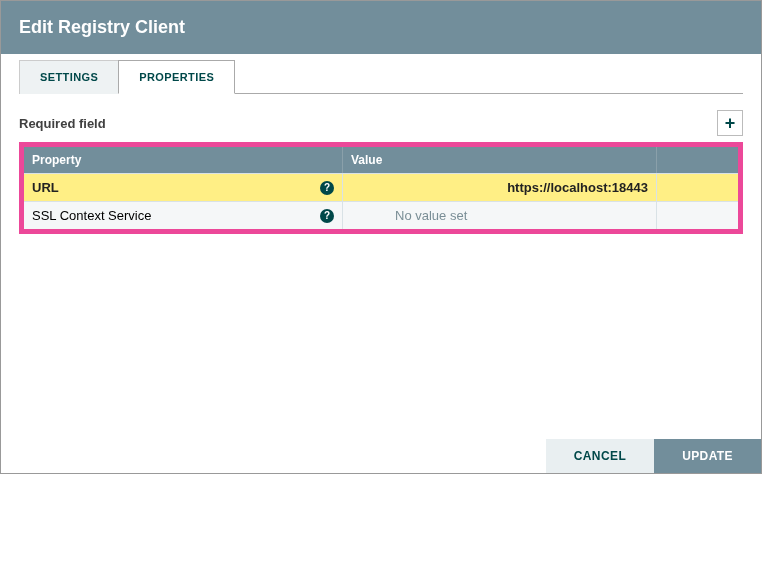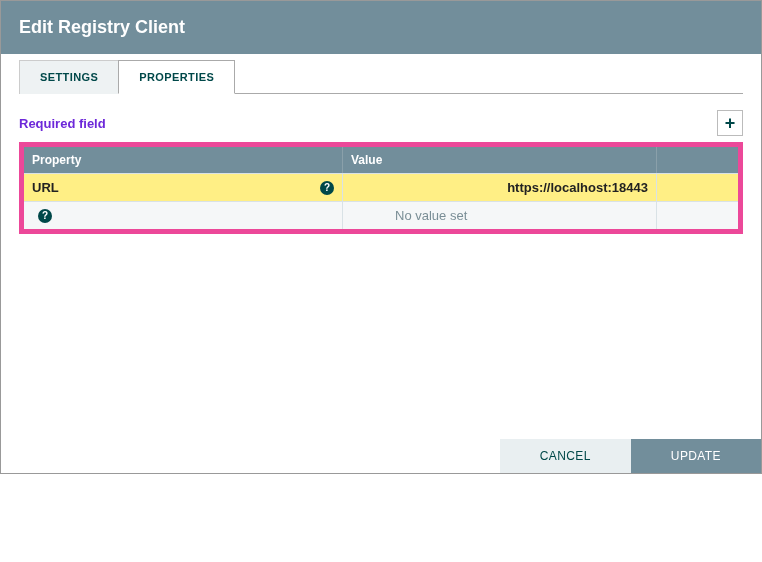--- a/index.html
+++ b/index.html
@@ -43,21 +43,21 @@
   .tab.active {
     background: #fff;
     border-color: #aaa;
     border-bottom: 1px solid #fff;
   }
   .req-row {
     display: flex; justify-content: space-between; align-items: center;
     margin-top: 16px; margin-bottom: 6px;
   }
   .req-label {
-    font-size: 13px; font-weight: 600; color: #6d28d9;
+    font-size: 13px; font-weight: 600; color: #404040;
   }
   .add-btn {
     width: 26px; height: 26px;
     border: 1px solid #bbb;
     background: #fff;
     color: #004849;
     display: flex; align-items: center; justify-content: center;
     font-size: 18px; font-weight: 700;
     cursor: pointer;
   }
@@ -106,23 +106,23 @@
     font-size: 10px; font-weight: 700;
     display: inline-flex; align-items: center; justify-content: center;
     flex-shrink: 0; margin-left: 6px;
   }
   .footer {
     display: flex; justify-content: flex-end;
     border-top: 0;
     padding: 0;
   }
   .btn {
-    font-size: 12px; font-weight: 400;
+    font-size: 12px; font-weight: 700;
     letter-spacing: 0.4px;
-    padding: 10px 40px;
+    padding: 10px 28px;
     cursor: pointer;
     border: none;
   }
   .btn-cancel { background: #e9eff1; color: #004849; }
   .btn-update { background: #728e9b; color: #fff; }
 </style>
 </head>
 <body>
 
 <div class="dialog">
@@ -156,20 +156,21 @@
           <span class="help-icon">?</span>
         </div>
         <div class="col-val">
           <span>https://localhost:18443</span>
         </div>
         <div class="col-act"></div>
       </div>
 
       <div class="grid-row">
         <div class="col-prop">
+          <span>SSL Context Service</span>
           <span class="help-icon">?</span>
         </div>
         <div class="col-val">
           <span class="no-value">No value set</span>
         </div>
         <div class="col-act"></div>
       </div>
 
     </div>
   </div>

